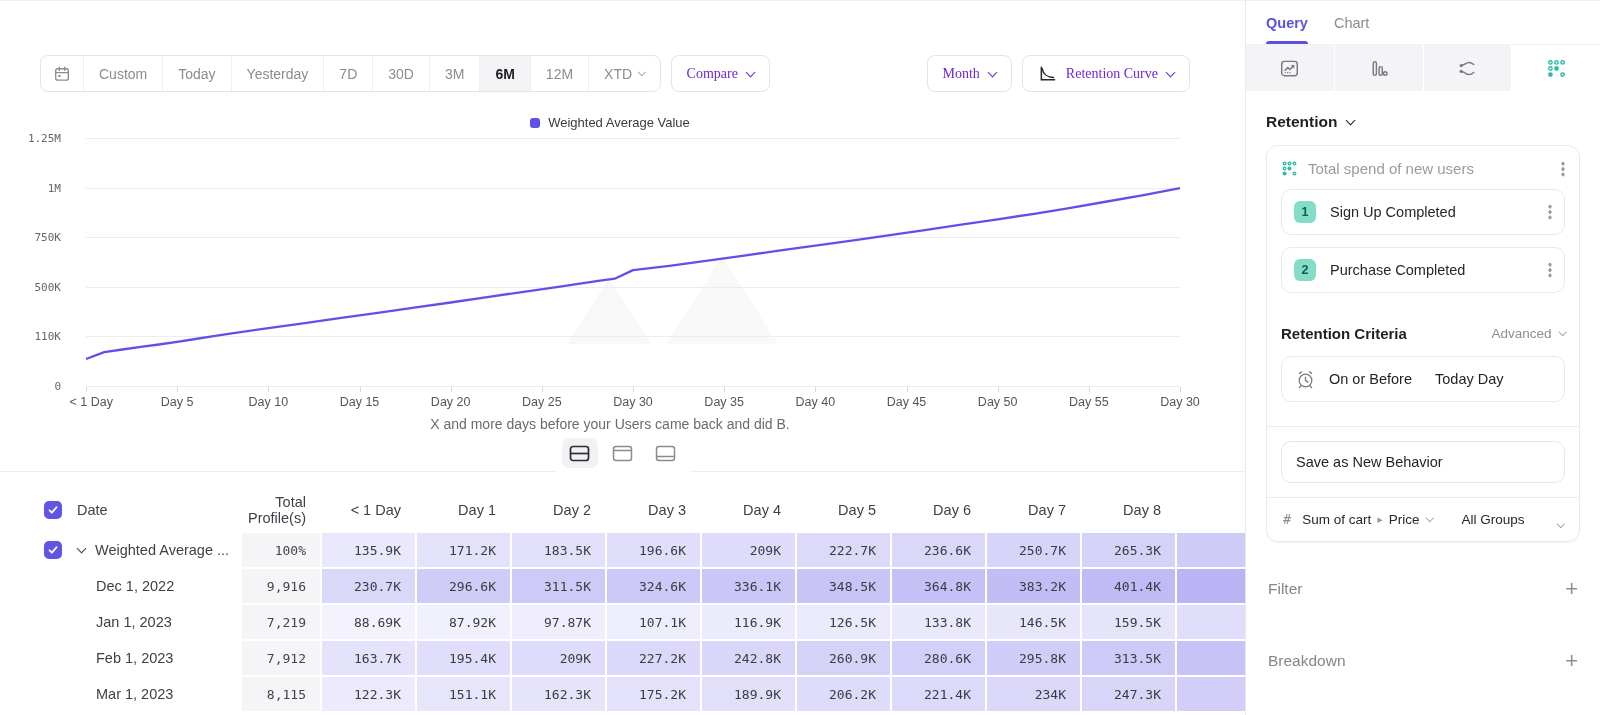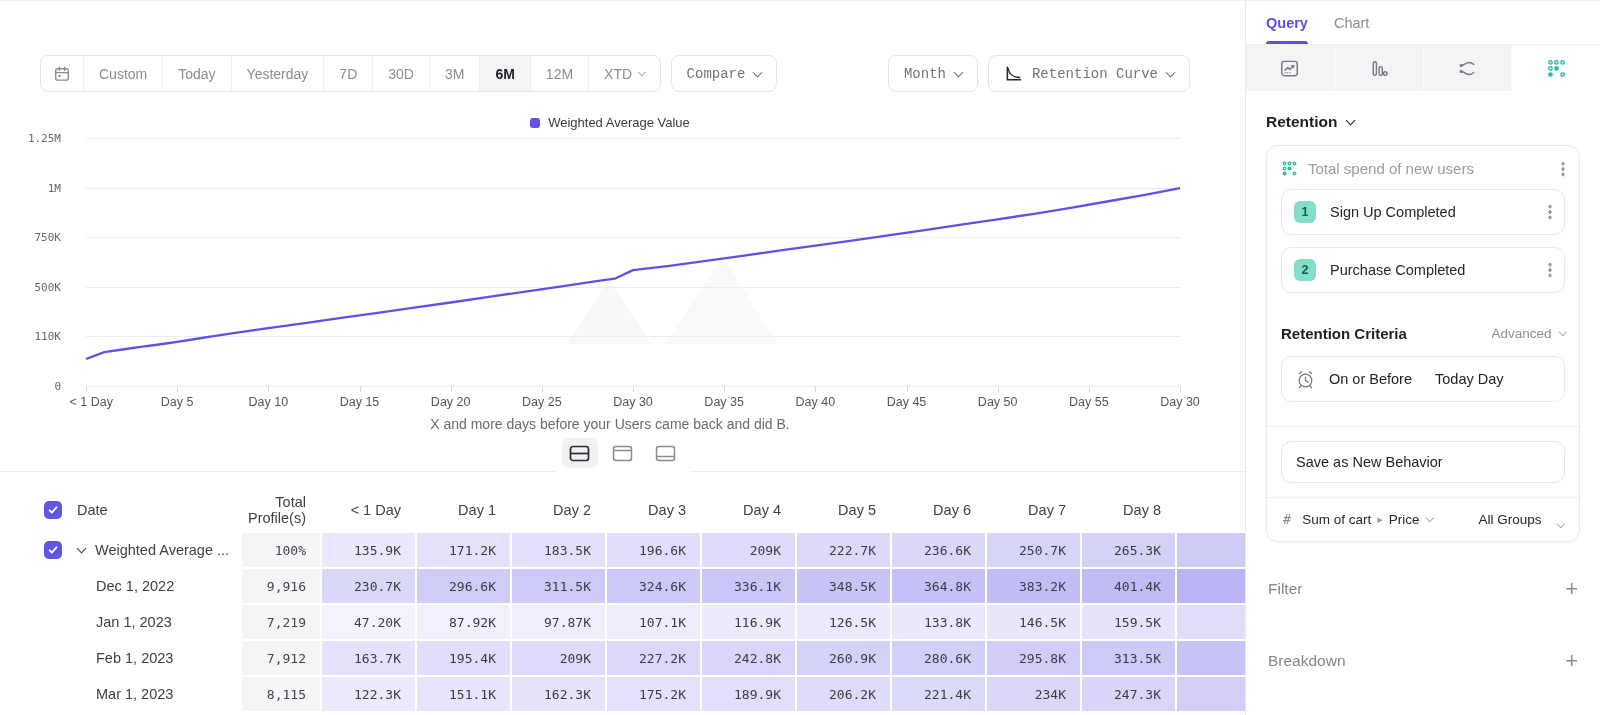--- a/index.html
+++ b/index.html
@@ -9,21 +9,21 @@
   .main { flex:1; position:relative; overflow:hidden; }
 
   
   .toolbar { position:absolute; top:54px; left:40px; right:55px; display:flex; justify-content:space-between; align-items:center; }
   .tb-left, .tb-right { display:flex; align-items:flex-start; gap:10px; }
   .range-group { display:inline-flex; align-items:stretch; height:37px; border:1px solid #e4e4e8; border-radius:8px; overflow:hidden; background:#fff; }
   .range-group .seg { display:flex; align-items:center; gap:7px; padding:0 15px; font-size:14px; color:#8b8b93; border-left:1px solid #efeff2; cursor:default; white-space:nowrap; }
   .range-group .seg:first-child { border-left:none; }
   .range-group .seg.active { background:#f4f4f6; color:#1e1e24; font-weight:700; }
   .range-group .seg.cal { padding:0 12px; }
-  .btn { display:inline-flex; align-items:center; gap:9px; height:37px; padding:0 15px; border:1px solid #e4e4e8; border-radius:8px; background:#fff; font-size:14px; font-weight:500; color:#737373; font-family:Liberation Mono, monospace; }
+  .btn { display:inline-flex; align-items:center; gap:9px; height:37px; padding:0 15px; border:1px solid #e4e4e8; border-radius:8px; background:#fff; font-size:14px; font-weight:500; color:#6d28d9; font-family:Liberation Serif, serif; }
   .chev { display:inline-block; width:7px; height:7px; border-right:1.6px solid currentColor; border-bottom:1.6px solid currentColor; transform:rotate(45deg); margin-top:-3px; }
   .chev.gray { color:#9a9aa2; }
   .chev.xs { width:5.5px; height:5.5px; }
 
   
   .chart { position:absolute; top:112px; left:40px; right:65px; height:330px; }
   .legend { position:absolute; top:2px; left:0; right:0; text-align:center; font-size:13px; font-weight:500; color:#3a3a41; }
   .legend .swatch { display:inline-block; width:10px; height:10px; border-radius:3px; vertical-align:-1px; margin-right:8px; }
   .y-labels { position:absolute; left:0; top:25px; height:248px; width:38px; }
   .ylab { position:absolute; right:17px; transform:translateY(-50%); font-family:"DejaVu Sans Mono",monospace; font-size:11px; color:#66666d; }
@@ -85,21 +85,21 @@
   .onb-row { display:flex; align-items:center; gap:13px; height:46px; margin-top:14px; border:1px solid #e9e9ed; border-radius:10px; padding:0 13px; }
   .onb-row .lbl { font-size:14.5px; font-weight:500; color:#1f1f26; }
   .onb-row .lbl.second { margin-left:10px; }
   .card-divider { border-top:1px solid #ededf0; margin:24px -14px 0; }
   .card-divider.tight { margin-top:14px; }
   .save-btn { width:100%; margin-top:14px; height:42px; border:1px solid #e7e7ea; border-radius:10px; background:#fff; text-align:left; padding:0 14px; font-family:inherit; font-size:14.5px; font-weight:500; color:#1f1f26; }
   .measure-row { display:flex; align-items:center; padding:13px 2px 6px; font-size:13.5px; font-weight:500; color:#26262b; }
   .hash { font-family:"DejaVu Sans Mono",monospace; color:#8d8d95; font-size:13.5px; margin-right:11px; font-weight:400; }
   .m-arrow { color:#9a9aa2; margin:0 6px; font-size:11px; }
   .measure-row .chev { margin-left:8px; }
-  .groups { margin-left:auto; display:flex; align-items:flex-end; gap:8px; }
+  .groups { margin-left:auto; display:flex; align-items:flex-end; gap:25px; }
   .sb-row { display:flex; align-items:center; justify-content:space-between; padding:0 22px; font-size:15.5px; color:#84848c; }
   .sb-row.filter { margin-top:36px; }
   .sb-row.breakdown { margin-top:50px; }
   .plus { font-size:22px; font-weight:300; color:#8d8d95; line-height:1; }
 </style>
 </head>
 <body>
 
 <div class="app">
   <div class="main">
@@ -303,21 +303,21 @@
             <div class="vcell" style="background: rgba(97, 85, 230, 0.365);">364.8K</div>
             <div class="vcell" style="background: rgba(97, 85, 230, 0.384);">383.2K</div>
             <div class="vcell" style="background: rgba(97, 85, 230, 0.4);">401.4K</div>
             <div class="vcell" style="background: rgba(97, 85, 230, 0.44);"></div>
           </div>
           <div class="trow grid-row">
             <div class="dcell indent">
               <span class="dlabel">Jan 1, 2023</span>
             </div>
             <div class="tcell">7,219</div>
-            <div class="vcell" style="background: rgba(97, 85, 230, 0.07);">47.20K</div>
+            <div class="vcell" style="background: rgba(97, 85, 230, 0.07);">88.69K</div>
             <div class="vcell" style="background: rgba(97, 85, 230, 0.086);">87.92K</div>
             <div class="vcell" style="background: rgba(97, 85, 230, 0.098);">97.87K</div>
             <div class="vcell" style="background: rgba(97, 85, 230, 0.106);">107.1K</div>
             <div class="vcell" style="background: rgba(97, 85, 230, 0.118);">116.9K</div>
             <div class="vcell" style="background: rgba(97, 85, 230, 0.125);">126.5K</div>
             <div class="vcell" style="background: rgba(97, 85, 230, 0.133);">133.8K</div>
             <div class="vcell" style="background: rgba(97, 85, 230, 0.145);">146.5K</div>
             <div class="vcell" style="background: rgba(97, 85, 230, 0.16);">159.5K</div>
             <div class="vcell" style="background: rgba(97, 85, 230, 0.2);"></div>
           </div>

